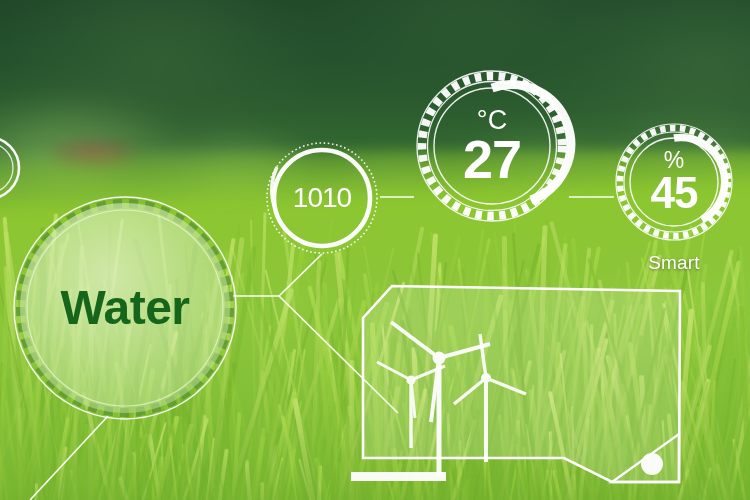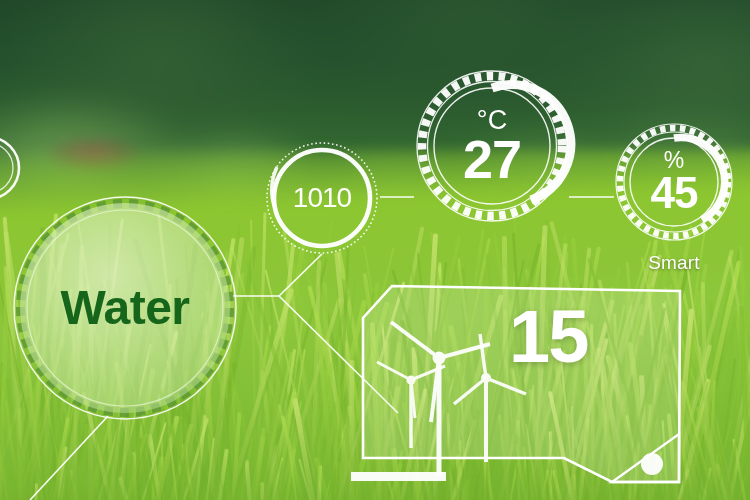--- a/index.html
+++ b/index.html
@@ -716,21 +716,20 @@
 
       <g stroke="#ffffff" fill="none" opacity=".92">
         <line x1="127" y1="96" x2="127" y2="180" stroke-width="4"></line>
         <line x1="127" y1="96" x2="121" y2="52" stroke-width="3.4"></line>
         <line x1="127" y1="96" x2="167" y2="112" stroke-width="3.4"></line>
         <line x1="127" y1="96" x2="95" y2="122" stroke-width="3.4"></line>
         <circle cx="127" cy="96" r="5" fill="#ffffff" stroke="none"></circle>
       </g>
     </svg>
     <div class="wind-txt">
-      <div class="wind-v">15</div>
     </div>
   </div>
 
   <div class="hud" style="left:-40px;top:133px;width:70px;height:70px;">
     <svg width="70" height="70" viewBox="0 0 70 70">
       <circle cx="28" cy="35" r="31" fill="none" stroke="#ffffff" stroke-width="2.6" opacity=".95"></circle>
       <circle cx="28" cy="35" r="25" fill="none" stroke="#ffffff" stroke-width="1.3" opacity=".8"></circle>
       <rect x="18" y="44" width="14" height="8" fill="#ffffff" opacity=".9"></rect>
     </svg>
   </div>

